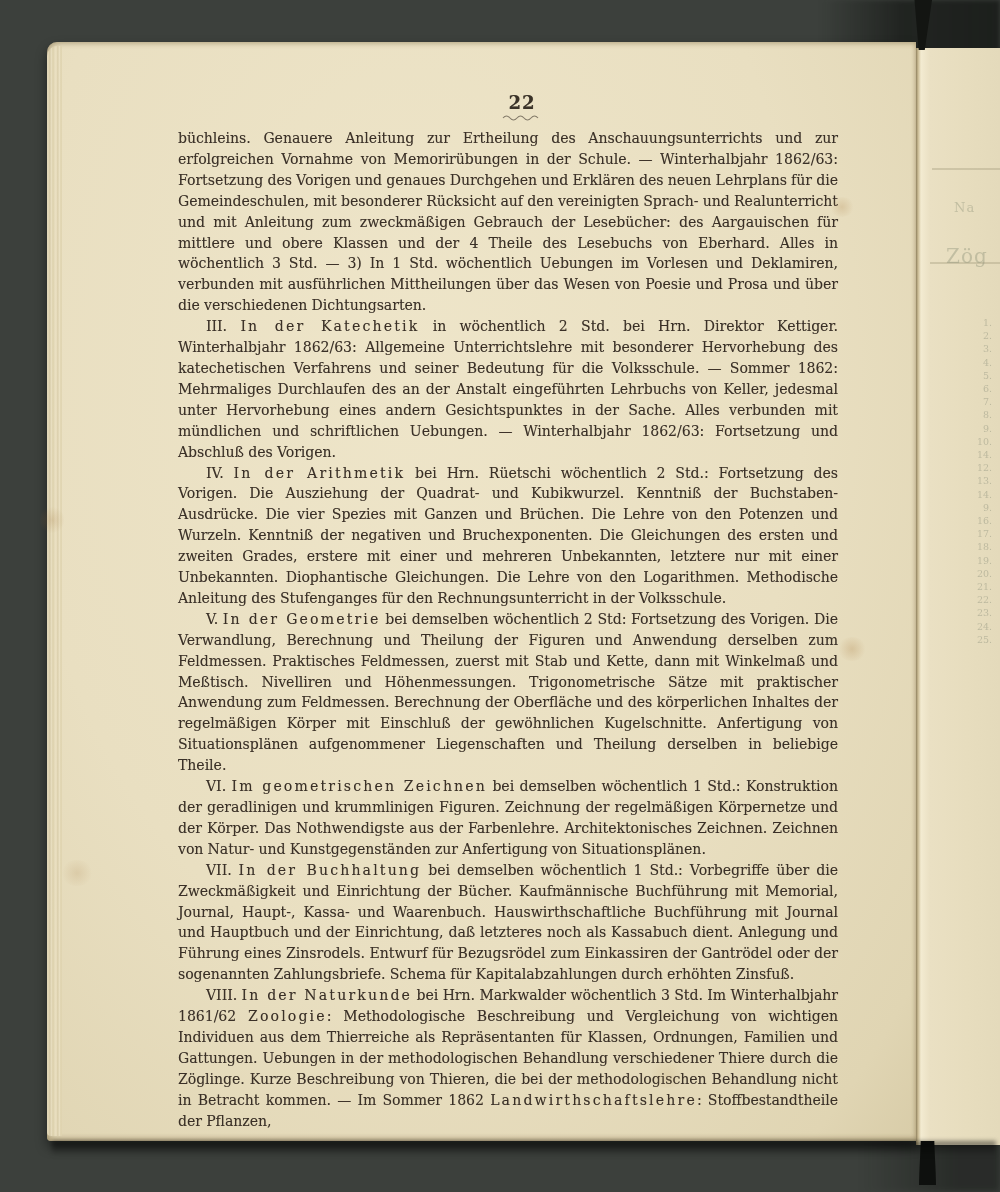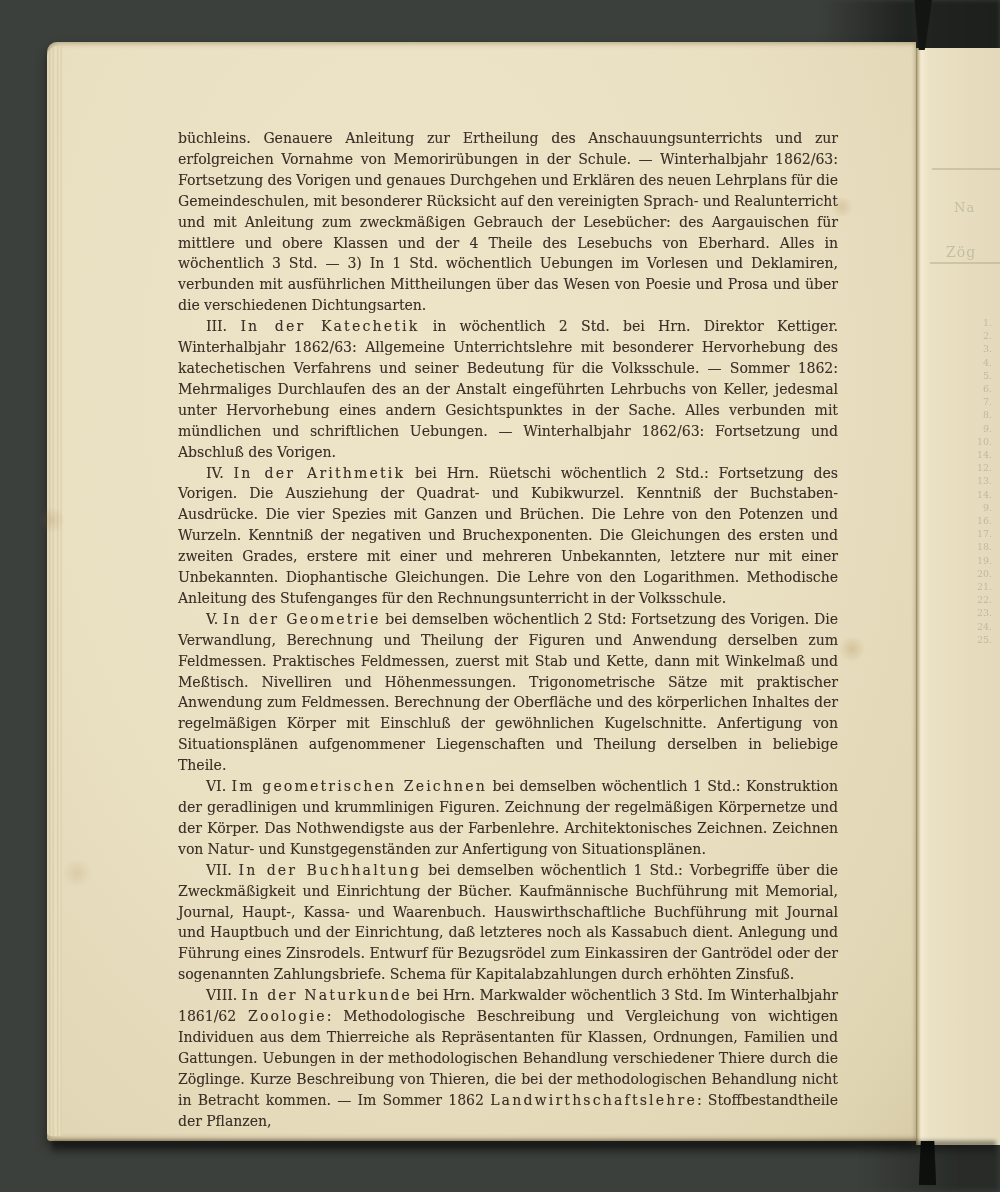--- a/index.html
+++ b/index.html
@@ -72,21 +72,21 @@
     text-align:right;
   }
   .ghost-rule{position:absolute;height:2px;background:#aea687;opacity:.45;filter:blur(.6px);}
   .ghost-rule.r1{left:16px;top:120px;width:68px;}
   .ghost-rule.r2{left:14px;top:214px;width:70px;}
   .ghost-word{
     position:absolute;color:#8b9077;opacity:.40;filter:blur(.7px);
     font-size:13px;letter-spacing:1px;
   }
   .ghost-word.w1{left:38px;top:152px;}
-  .ghost-word.w2{left:30px;top:196px;font-size:14px;}
+  .ghost-word.w2{left:30px;top:196px;font-size:20px;}
   .ghost-number-list{
     position:absolute;left:16px;top:268px;width:60px;
     font-size:9.5px;line-height:13.2px;color:#7c8270;opacity:.38;
     filter:blur(.55px);
   }
   
   .ribbon-top{
     position:absolute;left:913px;top:0;width:19px;height:50px;background:#131512;
     clip-path:polygon(8% 0,100% 0,62% 100%,30% 100%);
   }
@@ -105,20 +105,26 @@
 <body>
 
 <div class="stage">
 
   <div class="gutter-shade-top"></div>
   <div class="gutter-shade-bottom"></div>
 
   <div class="page">
     <div class="edge-stack"></div>
 
+    <div class="pageno-wrap">
+      <span class="pageno">22</span>
+      <svg class="squiggle" width="42" height="8" viewBox="0 0 42 8">
+        <path d="M2 4 q3.5 -4 7 0 t7 0 t7 0 t7 0 t7 0" fill="none" stroke="#4a4136" stroke-width="1.1"></path>
+      </svg>
+    </div>
 
     <div class="text-block">
         <p class="no-indent"><span>büchleins. Genauere Anleitung zur Ertheilung des Anschauungsunterrichts und zur erfolgreichen Vornahme von Memorirübungen in der Schule. — Winterhalbjahr 1862/63: Fortsetzung des Vorigen und genaues Durchgehen und Erklären des neuen Lehrplans für die Gemeindeschulen, mit besonderer Rücksicht auf den vereinigten Sprach- und Realunterricht und mit Anleitung zum zweckmäßigen Gebrauch der Lesebücher: des Aargauischen für mittlere und obere Klassen und der 4 Theile des Lesebuchs von Eberhard. Alles in wöchentlich 3 Std. — 3) In 1 Std. wöchentlich Uebungen im Vorlesen und Deklamiren, verbunden mit ausführlichen Mittheilungen über das Wesen von Poesie und Prosa und über die verschiedenen Dichtungsarten.</span></p>
         <p><span>III. </span><span class="sperr">In der Katechetik</span><span> in wöchentlich 2 Std. bei Hrn. Direktor Kettiger. Winterhalbjahr 1862/63: Allgemeine Unterrichtslehre mit besonderer Hervorhebung des katechetischen Verfahrens und seiner Bedeutung für die Volksschule. — Sommer 1862: Mehrmaliges Durchlaufen des an der Anstalt eingeführten Lehrbuchs von Keller, jedesmal unter Hervorhebung eines andern Gesichtspunktes in der Sache. Alles verbunden mit mündlichen und schriftlichen Uebungen. — Winterhalbjahr 1862/63: Fortsetzung und Abschluß des Vorigen.</span></p>
         <p><span>IV. </span><span class="sperr">In der Arithmetik</span><span> bei Hrn. Rüetschi wöchentlich 2 Std.: Fortsetzung des Vorigen. Die Ausziehung der Quadrat- und Kubikwurzel. Kenntniß der Buchstaben-Ausdrücke. Die vier Spezies mit Ganzen und Brüchen. Die Lehre von den Potenzen und Wurzeln. Kenntniß der negativen und Bruchexponenten. Die Gleichungen des ersten und zweiten Grades, erstere mit einer und mehreren Unbekannten, letztere nur mit einer Unbekannten. Diophantische Gleichungen. Die Lehre von den Logarithmen. Methodische Anleitung des Stufenganges für den Rechnungsunterricht in der Volksschule.</span></p>
         <p><span>V. </span><span class="sperr">In der Geometrie</span><span> bei demselben wöchentlich 2 Std: Fortsetzung des Vorigen. Die Verwandlung, Berechnung und Theilung der Figuren und Anwendung derselben zum Feldmessen. Praktisches Feldmessen, zuerst mit Stab und Kette, dann mit Winkelmaß und Meßtisch. Nivelliren und Höhenmessungen. Trigonometrische Sätze mit praktischer Anwendung zum Feldmessen. Berechnung der Oberfläche und des körperlichen Inhaltes der regelmäßigen Körper mit Einschluß der gewöhnlichen Kugelschnitte. Anfertigung von Situationsplänen aufgenommener Liegenschaften und Theilung derselben in beliebige Theile.</span></p>
         <p><span>VI. </span><span class="sperr">Im geometrischen Zeichnen</span><span> bei demselben wöchentlich 1 Std.: Konstruktion der geradlinigen und krummlinigen Figuren. Zeichnung der regelmäßigen Körpernetze und der Körper. Das Nothwendigste aus der Farbenlehre. Architektonisches Zeichnen. Zeichnen von Natur- und Kunstgegenständen zur Anfertigung von Situationsplänen.</span></p>
         <p><span>VII. </span><span class="sperr">In der Buchhaltung</span><span> bei demselben wöchentlich 1 Std.: Vorbegriffe über die Zweckmäßigkeit und Einrichtung der Bücher. Kaufmännische Buchführung mit Memorial, Journal, Haupt-, Kassa- und Waarenbuch. Hauswirthschaftliche Buchführung mit Journal und Hauptbuch und der Einrichtung, daß letzteres noch als Kassabuch dient. Anlegung und Führung eines Zinsrodels. Entwurf für Bezugsrödel zum Einkassiren der Gantrödel oder der sogenannten Zahlungsbriefe. Schema für Kapitalabzahlungen durch erhöhten Zinsfuß.</span></p>
         <p><span>VIII. </span><span class="sperr">In der Naturkunde</span><span> bei Hrn. Markwalder wöchentlich 3 Std. Im Winterhalbjahr 1861/62 </span><span class="sperr">Zoologie</span><span>: Methodologische Beschreibung und Vergleichung von wichtigen Individuen aus dem Thierreiche als Repräsentanten für Klassen, Ordnungen, Familien und Gattungen. Uebungen in der methodologischen Behandlung verschiedener Thiere durch die Zöglinge. Kurze Beschreibung von Thieren, die bei der methodologischen Behandlung nicht in Betracht kommen. — Im Sommer 1862 </span><span class="sperr">Landwirthschaftslehre</span><span>: Stoffbestandtheile der Pflanzen,</span></p>
       </div>

